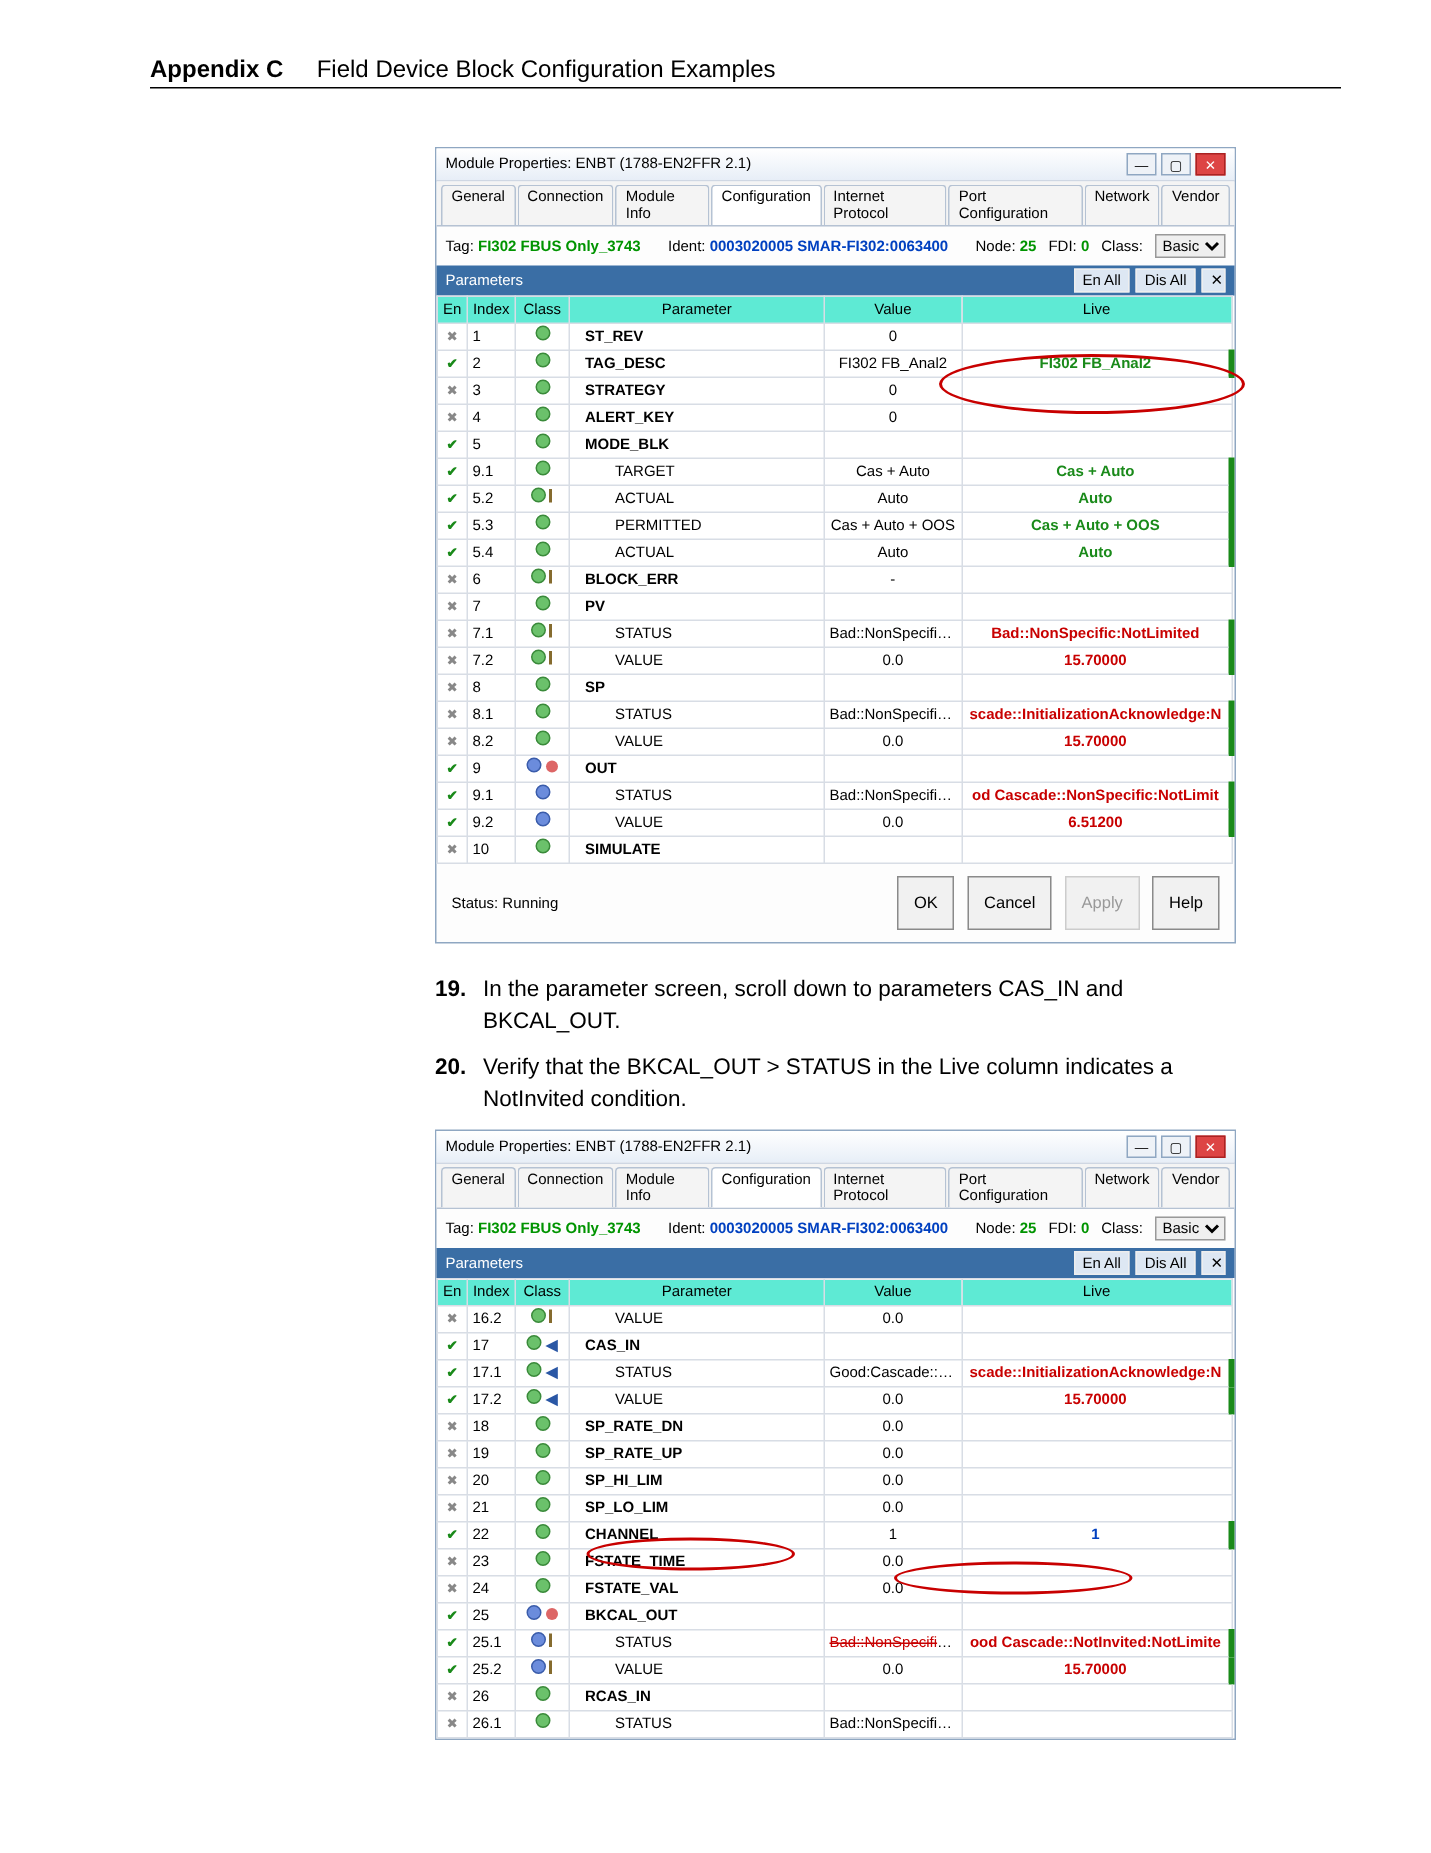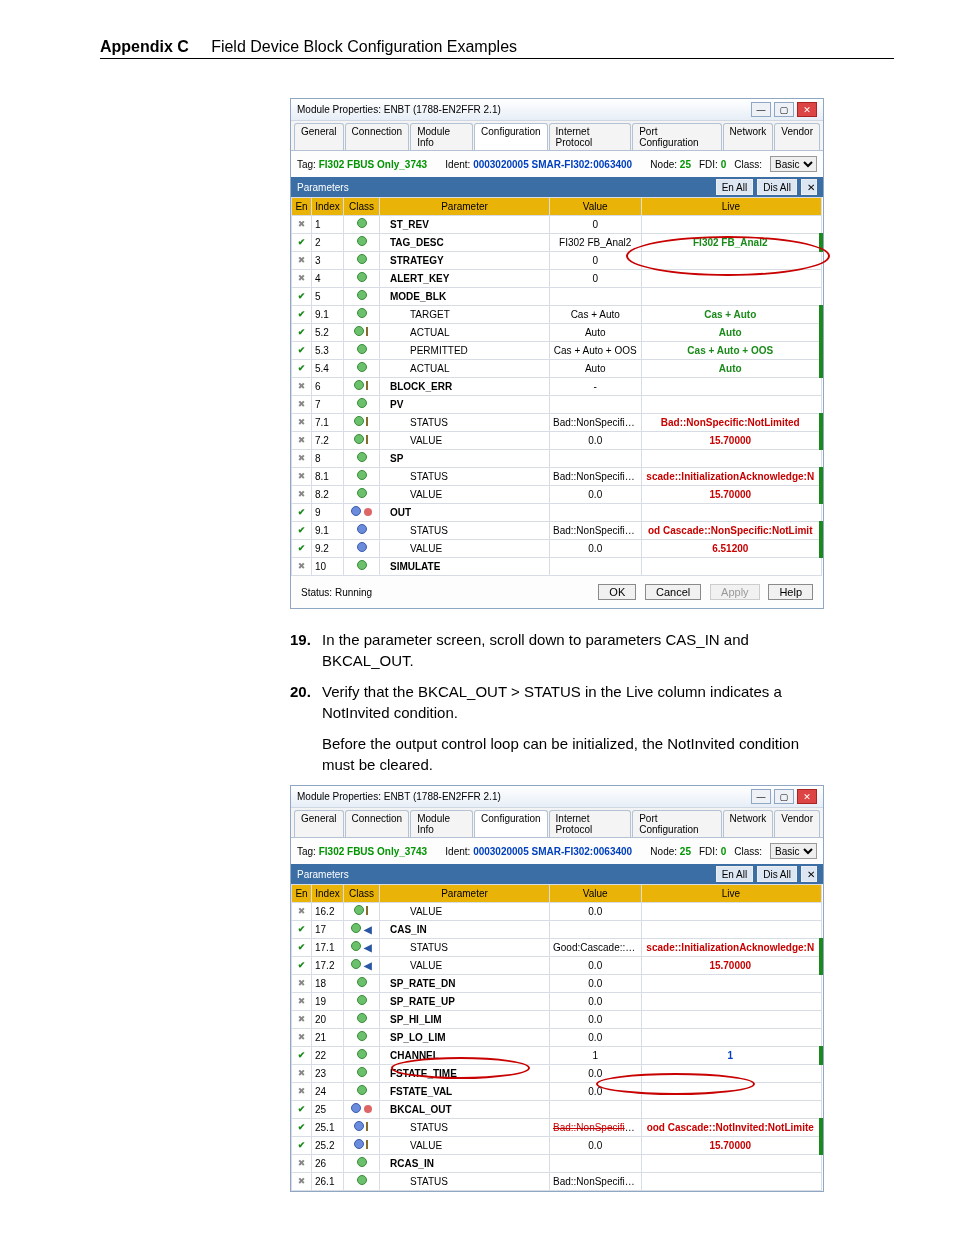--- a/index.html
+++ b/index.html
@@ -80,21 +80,21 @@
 .subbar .blue{color:#0040c0; font-weight:bold;margin-top:46px;}
 .subbar .right{display:flex; gap:8px; align-items:center;}
 .subbar select{height:16px;font-size:10px;border:1px solid #999;}
 .paramhdr { background:#3a6ea5; color:#fff; padding:2px 6px; display:flex; justify-content:space-between; align-items:center; }
 .paramhdr .btns { display:flex; gap:4px;}
 .paramhdr .btns button { font-size:10px; padding:0 5px; height:16px; border:1px solid #eee; background:#dde7f3; color:#000;}
 .paramhdr .btns button.x{width:16px;}
 
 table.grid { width:100%; border-collapse:collapse; table-layout:fixed; }
 table.grid th, table.grid td { border:1px solid #d8dde5; padding:1px 3px; height:15px; line-height:15px; font-size:10px; background:#fff; overflow:hidden; white-space:nowrap; text-overflow:ellipsis;}
-table.grid th { background:#eab308; font-weight:normal;}
+table.grid th { background:#5eead4; font-weight:normal;}
 table.grid td.en { text-align:center; font-size:9px; }
 table.grid td.en.gray { color:#888; }
 table.grid td.en.green { color:#1a8a1a; font-weight:bold;}
 table.grid td.idx { text-align:left; }
 table.grid td.cls { text-align:center; }
 table.grid td.cls .bi { display:inline-block; width:8px; height:8px; border-radius:50%; background:#6bc16b; border:1px solid #3a8a3a;}
 table.grid td.cls .bo { display:inline-block; width:8px; height:8px; border-radius:50%; background:#6b8cdc; border:1px solid #3a5caa;}
 table.grid td.cls .pp { display:inline-block; width:2px; height:9px; background:#856b2e; margin-right:1px;}
 table.grid td.cls .rc { display:inline-block; width:8px; height:8px; border-radius:50%; background:#d66;}
 table.grid td.param { font-family:Tahoma, sans-serif;}
@@ -103,21 +103,21 @@
 .live .green { color:#1a8a1a; font-weight:bold;}
 .live .red { color:#c80000; font-weight:bold;}
 .live .blue { color:#0040c0; font-weight:bold;}
 table.grid td.live.bar { border-right:4px solid #1a8a1a; }
 .param.sub{ padding-left:18px;}
 .param.sub2{ padding-left:30px;}
 .indent1{padding-left:10px !important;}
 
 .winfoot { display:flex; justify-content:space-between; align-items:center; padding:8px 10px; }
 .winfoot .status{font-size:10px;}
-.winfoot .btns button { font-size:11px; padding:1px 10px; margin-left:6px; border:1px solid #8a8a8a; background:#f1f1f1; height:16px; }
+.winfoot .btns button { font-size:11px; padding:1px 10px; margin-left:6px; border:1px solid #8a8a8a; background:#f1f1f1; height:36px; }
 .winfoot .btns button.dis{color:#999; border-color:#ccc;}
 
 .oval { border:2px solid #c80000; border-radius:50%; position:absolute; pointer-events:none; }
 </style>
 </head>
 <body>
 
 <div class="page">
 
   <div class="header">
@@ -375,21 +375,20 @@
     <div class="step">
       <span class="num">19.</span>
       <span>In the parameter screen, scroll down to parameters CAS_IN and BKCAL_OUT.</span>
     </div>
 
     <div class="step">
       <span class="num">20.</span>
       <span>Verify that the BKCAL_OUT &gt; STATUS in the Live column indicates a NotInvited condition.</span>
     </div>
 
-    <div class="para">Before the output control loop can be initialized, the NotInvited condition must be cleared.</div>
 
     <div class="win" id="win2" style="position:relative;">
       <div class="title">
         <span>Module Properties: ENBT (1788-EN2FFR 2.1)</span>
         <span class="ctrls">
           <span>—</span>
           <span>▢</span>
           <span class="cl">✕</span>
         </span>
       </div>

